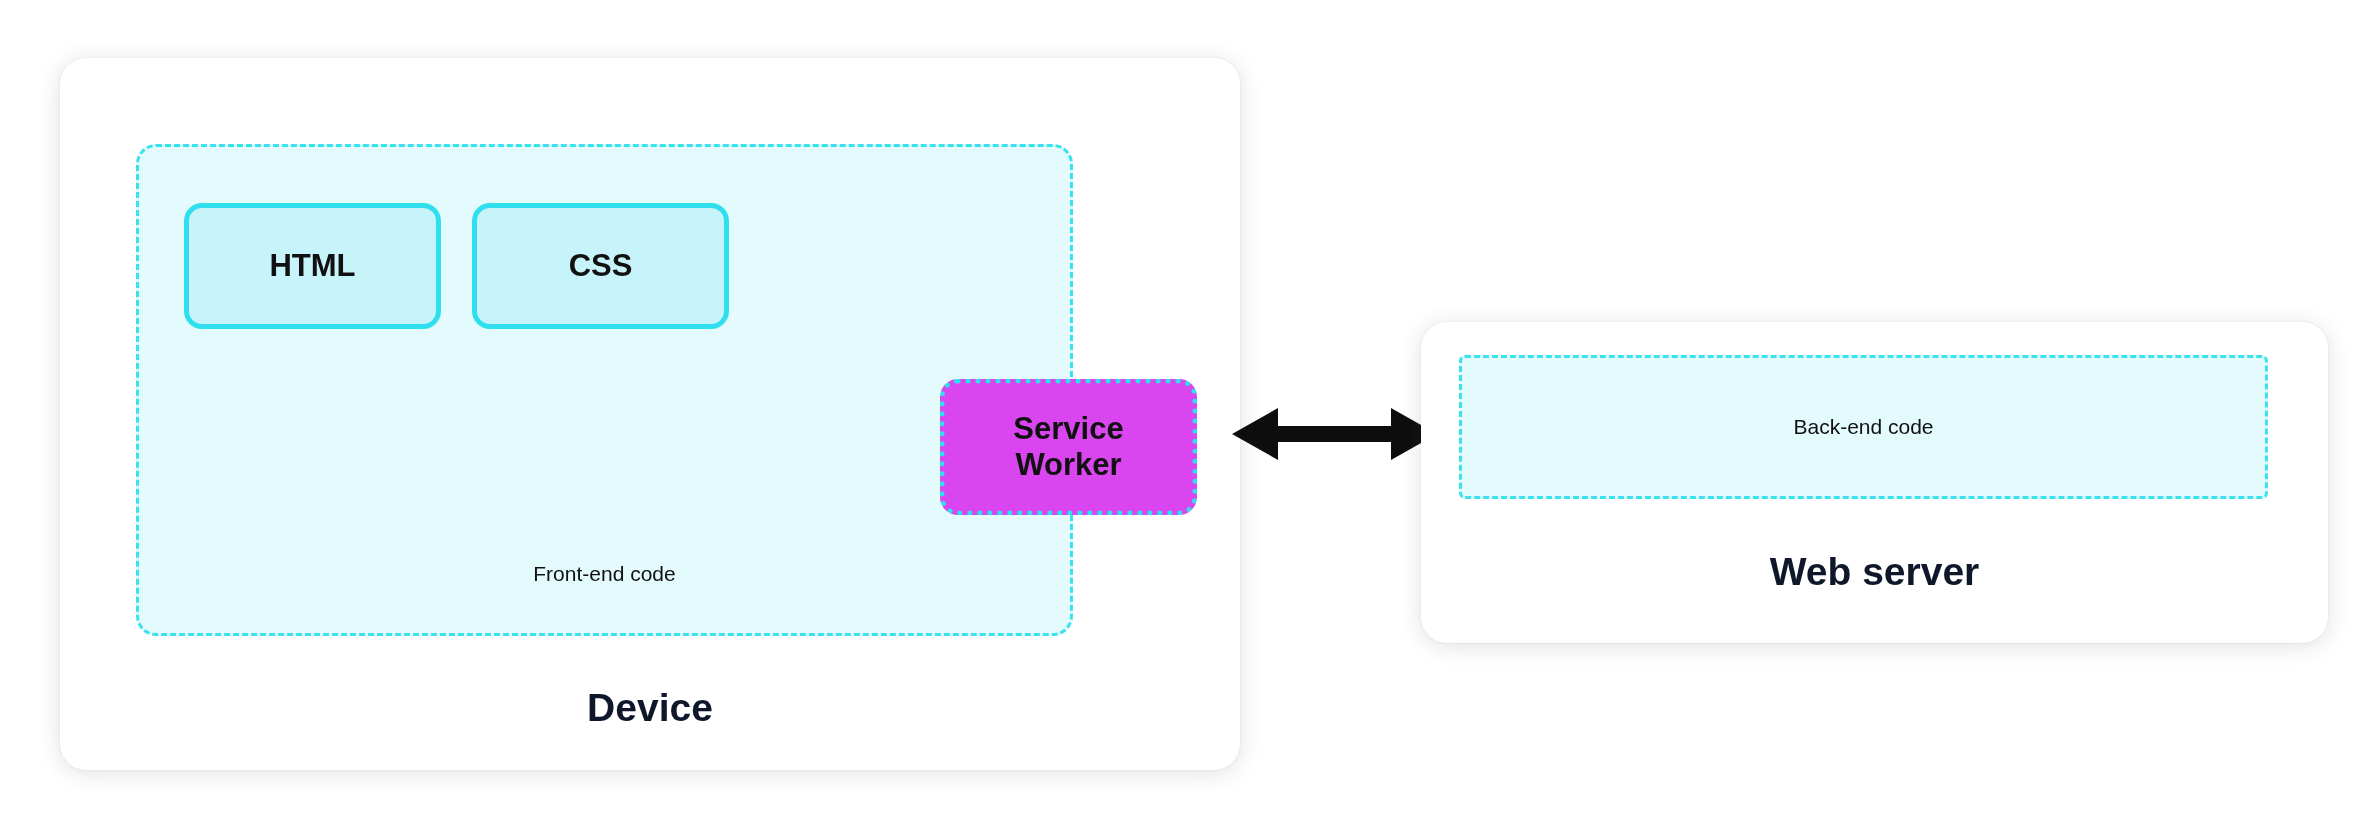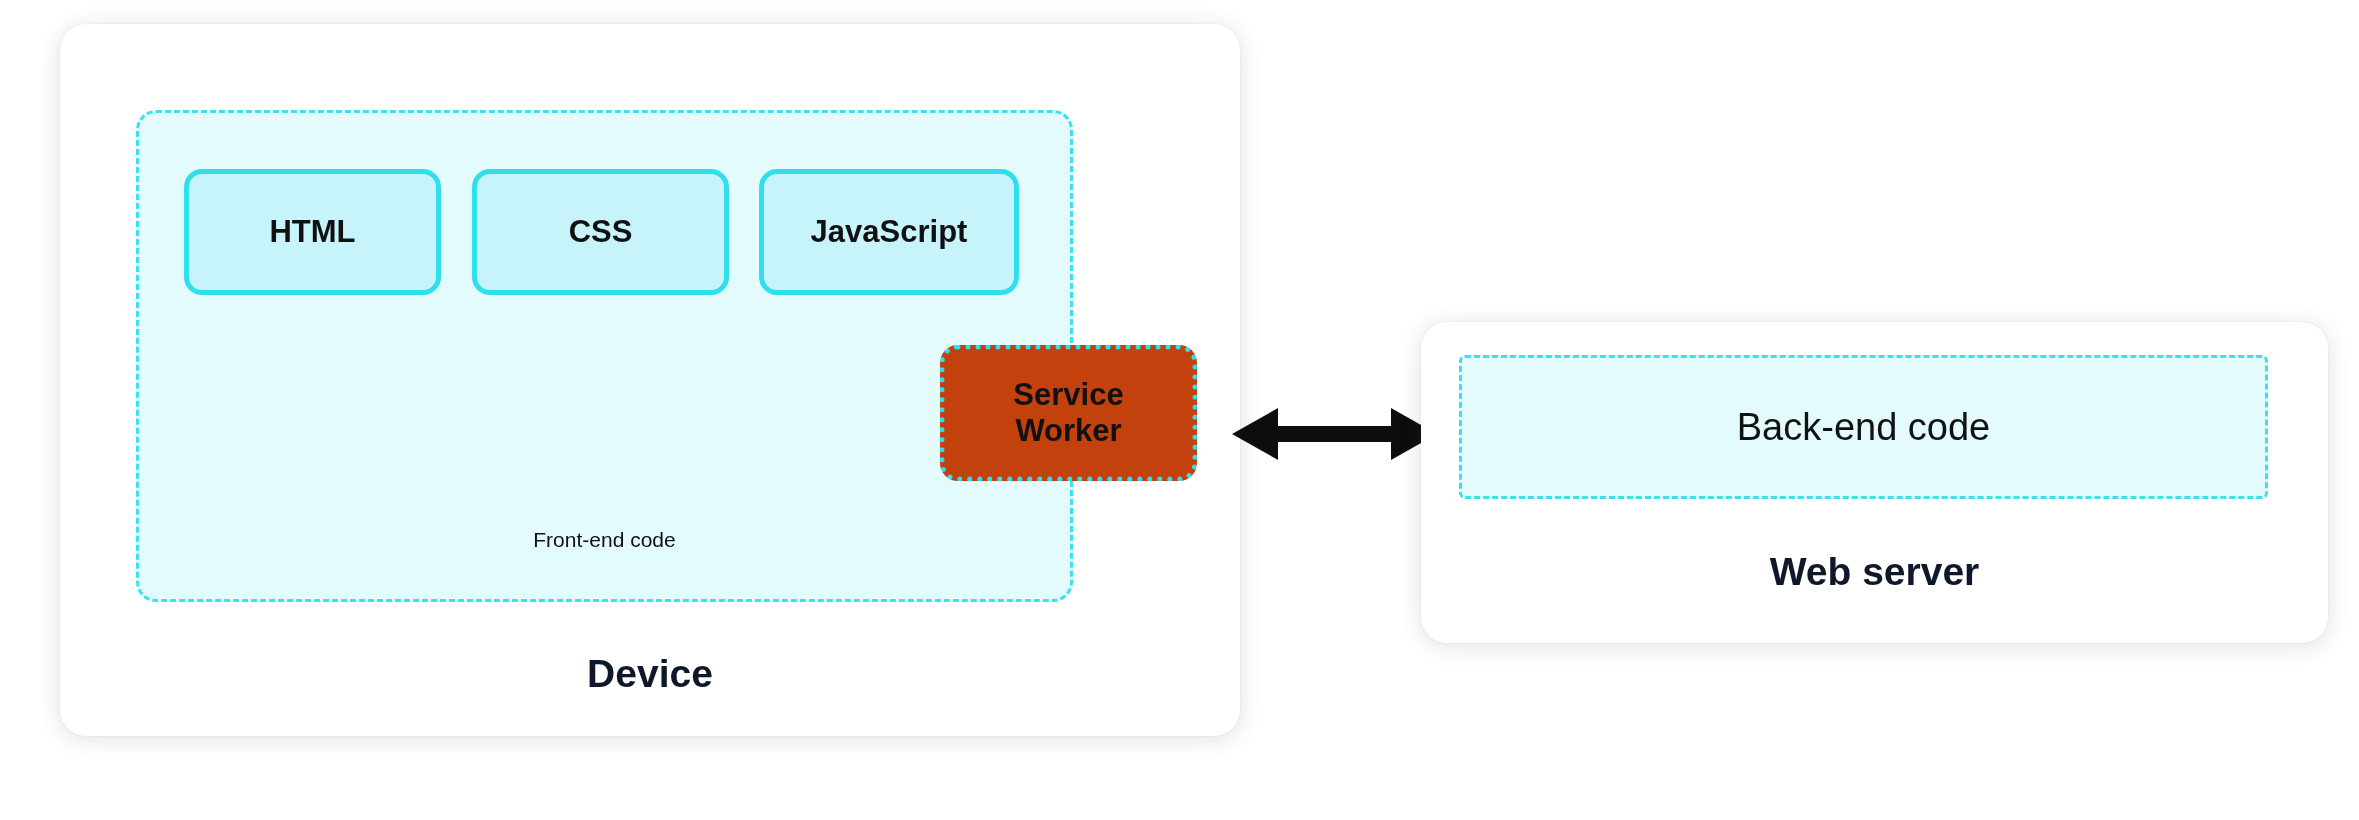--- a/index.html
+++ b/index.html
@@ -37,33 +37,33 @@
     align-items: center;
     justify-content: center;
     font-weight: bold;
     font-size: 31px;
     color: #111111;
     text-align: center;
     line-height: 1.15;
   }
   .block--sw {
     border-style: dotted;
-    background: #c2410c;
+    background: #d946ef;
     padding: 0 42px;
   }
   .zone-label {
     position: absolute;
     width: 100%;
     text-align: center;
     font-size: 21px;
     font-weight: normal;
     color: #111111;
   }
   .backend-label {
-    font-size: 38px;
+    font-size: 21px;
     font-weight: normal;
     color: #111111;
     text-align: center;
   }
   .panel-label {
     position: absolute;
     width: 100%;
     text-align: center;
     font-size: 39px;
     font-weight: bold;
@@ -75,35 +75,32 @@
     top: 396px;
     width: 205px;
     height: 76px;
   }
 </style>
 </head>
 <body>
 
 <div class="canvas">
 
-  <div class="panel" style="left:60px; top:24px; width:1180px; height:712px;text-decoration:underline;">
+  <div class="panel" style="left:60px; top:58px; width:1180px; height:712px;text-decoration:underline;">
 
     <div class="dashed-zone zone-frontend" style="left:76px; top:86px; width:937px; height:492px;">
 
       <div class="block" style="left:45px; top:56px; width:257px; height:126px;">
         <span>HTML</span>
       </div>
 
       <div class="block" style="left:333px; top:56px; width:257px; height:126px;">
         <span>CSS</span>
       </div>
 
-      <div class="block" style="left:620px; top:56px; width:260px; height:126px;">
-        <span>JavaScript</span>
-      </div>
 
 
       <div class="block block--sw" style="left:801px; top:232px; width:257px; height:136px;">
         <span>Service Worker</span>
       </div>
 
       <div class="zone-label" style="top:415px;">Front-end code</div>
     </div>
 
     <div class="panel-label" style="top:628px;">Device</div>

